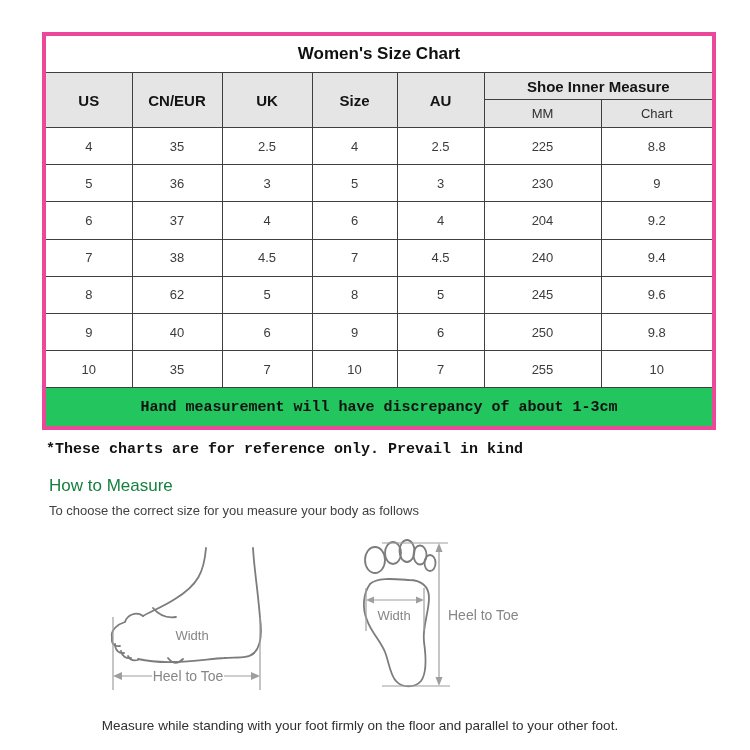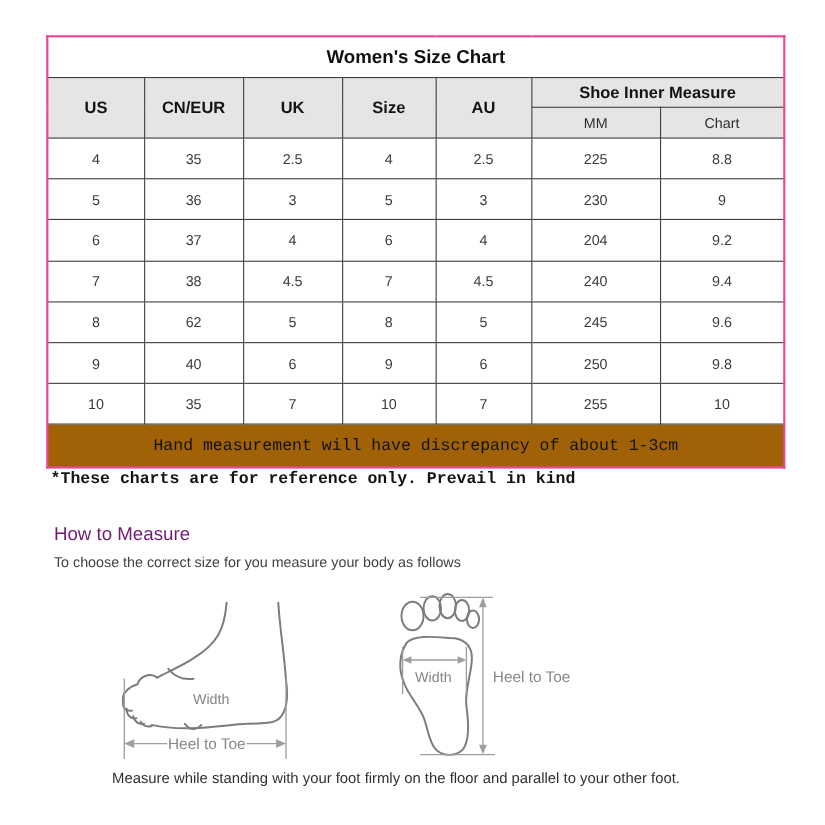--- a/index.html
+++ b/index.html
@@ -4,61 +4,61 @@
 <style>
   html,body{margin:0;padding:0;}
   body{
     width:750px;height:750px;background:#ffffff;position:relative;overflow:hidden;
     font-family:"Liberation Sans", sans-serif;color:#333;
   }
   
   .chart-table{
     position:absolute;left:42px;top:32px;width:670px;
     border-collapse:collapse;table-layout:fixed;
-    border:2px solid #ec4899;
+    border:4px solid #ec4899;
   }
   .chart-table td,.chart-table th{
     border:1.5px solid #3f3f3f;text-align:center;vertical-align:middle;padding:0;
   }
   .title-cell{
     height:36px;font-size:17px;font-weight:bold;color:#101010;background:#ffffff;
   }
   .hdr{
     background:#e5e5e5;font-weight:bold;font-size:15px;color:#141414;
   }
   .hdr-group{height:26px;}
   .hdr-sub{
     background:#e5e5e5;font-weight:normal;font-size:13px;color:#2e2e2e;height:27px;
   }
   .data-row td{
     height:36.2px;font-size:13px;color:#3c3c3c;background:#ffffff;font-weight:normal;
   }
   .footnote-cell{
     height:38px;font-family:"Liberation Mono","DejaVu Sans Mono",monospace;
-    font-weight:normal;font-size:15px;color:#121212;background:#a16207;letter-spacing:0px;
+    font-weight:bold;font-size:15px;color:#121212;background:#22c55e;letter-spacing:0px;
   }
   
   .ref-note{
-    position:absolute;left:46px;top:427px;width:680px;
+    position:absolute;left:46px;top:441px;width:680px;
     font-family:"Liberation Mono","DejaVu Sans Mono",monospace;
     font-weight:bold;font-size:15px;color:#131313;white-space:nowrap;
   }
   .htm-heading{
-    position:absolute;left:49px;top:476px;font-size:17px;color:#701a75;font-weight:normal;
+    position:absolute;left:49px;top:476px;font-size:17px;color:#15803d;font-weight:normal;
   }
   .htm-sub{
     position:absolute;left:49px;top:503px;font-size:13px;color:#414141;text-align:right;
   }
   
   .diagram{position:absolute;}
   .diagram-left{left:96px;top:538px;}
   .diagram-right{left:340px;top:536px;}
   .diag-label{font-family:"Liberation Sans",sans-serif;fill:#868686;}
   .measure-caption{
-    position:absolute;left:30px;top:700px;width:660px;text-align:center;
+    position:absolute;left:30px;top:718px;width:660px;text-align:center;
     font-size:13.5px;color:#303030;
   }
 </style>
 </head>
 <body>
 
 <table class="chart-table">
   <colgroup>
     <col style="width:88px">
       <col style="width:90px">

